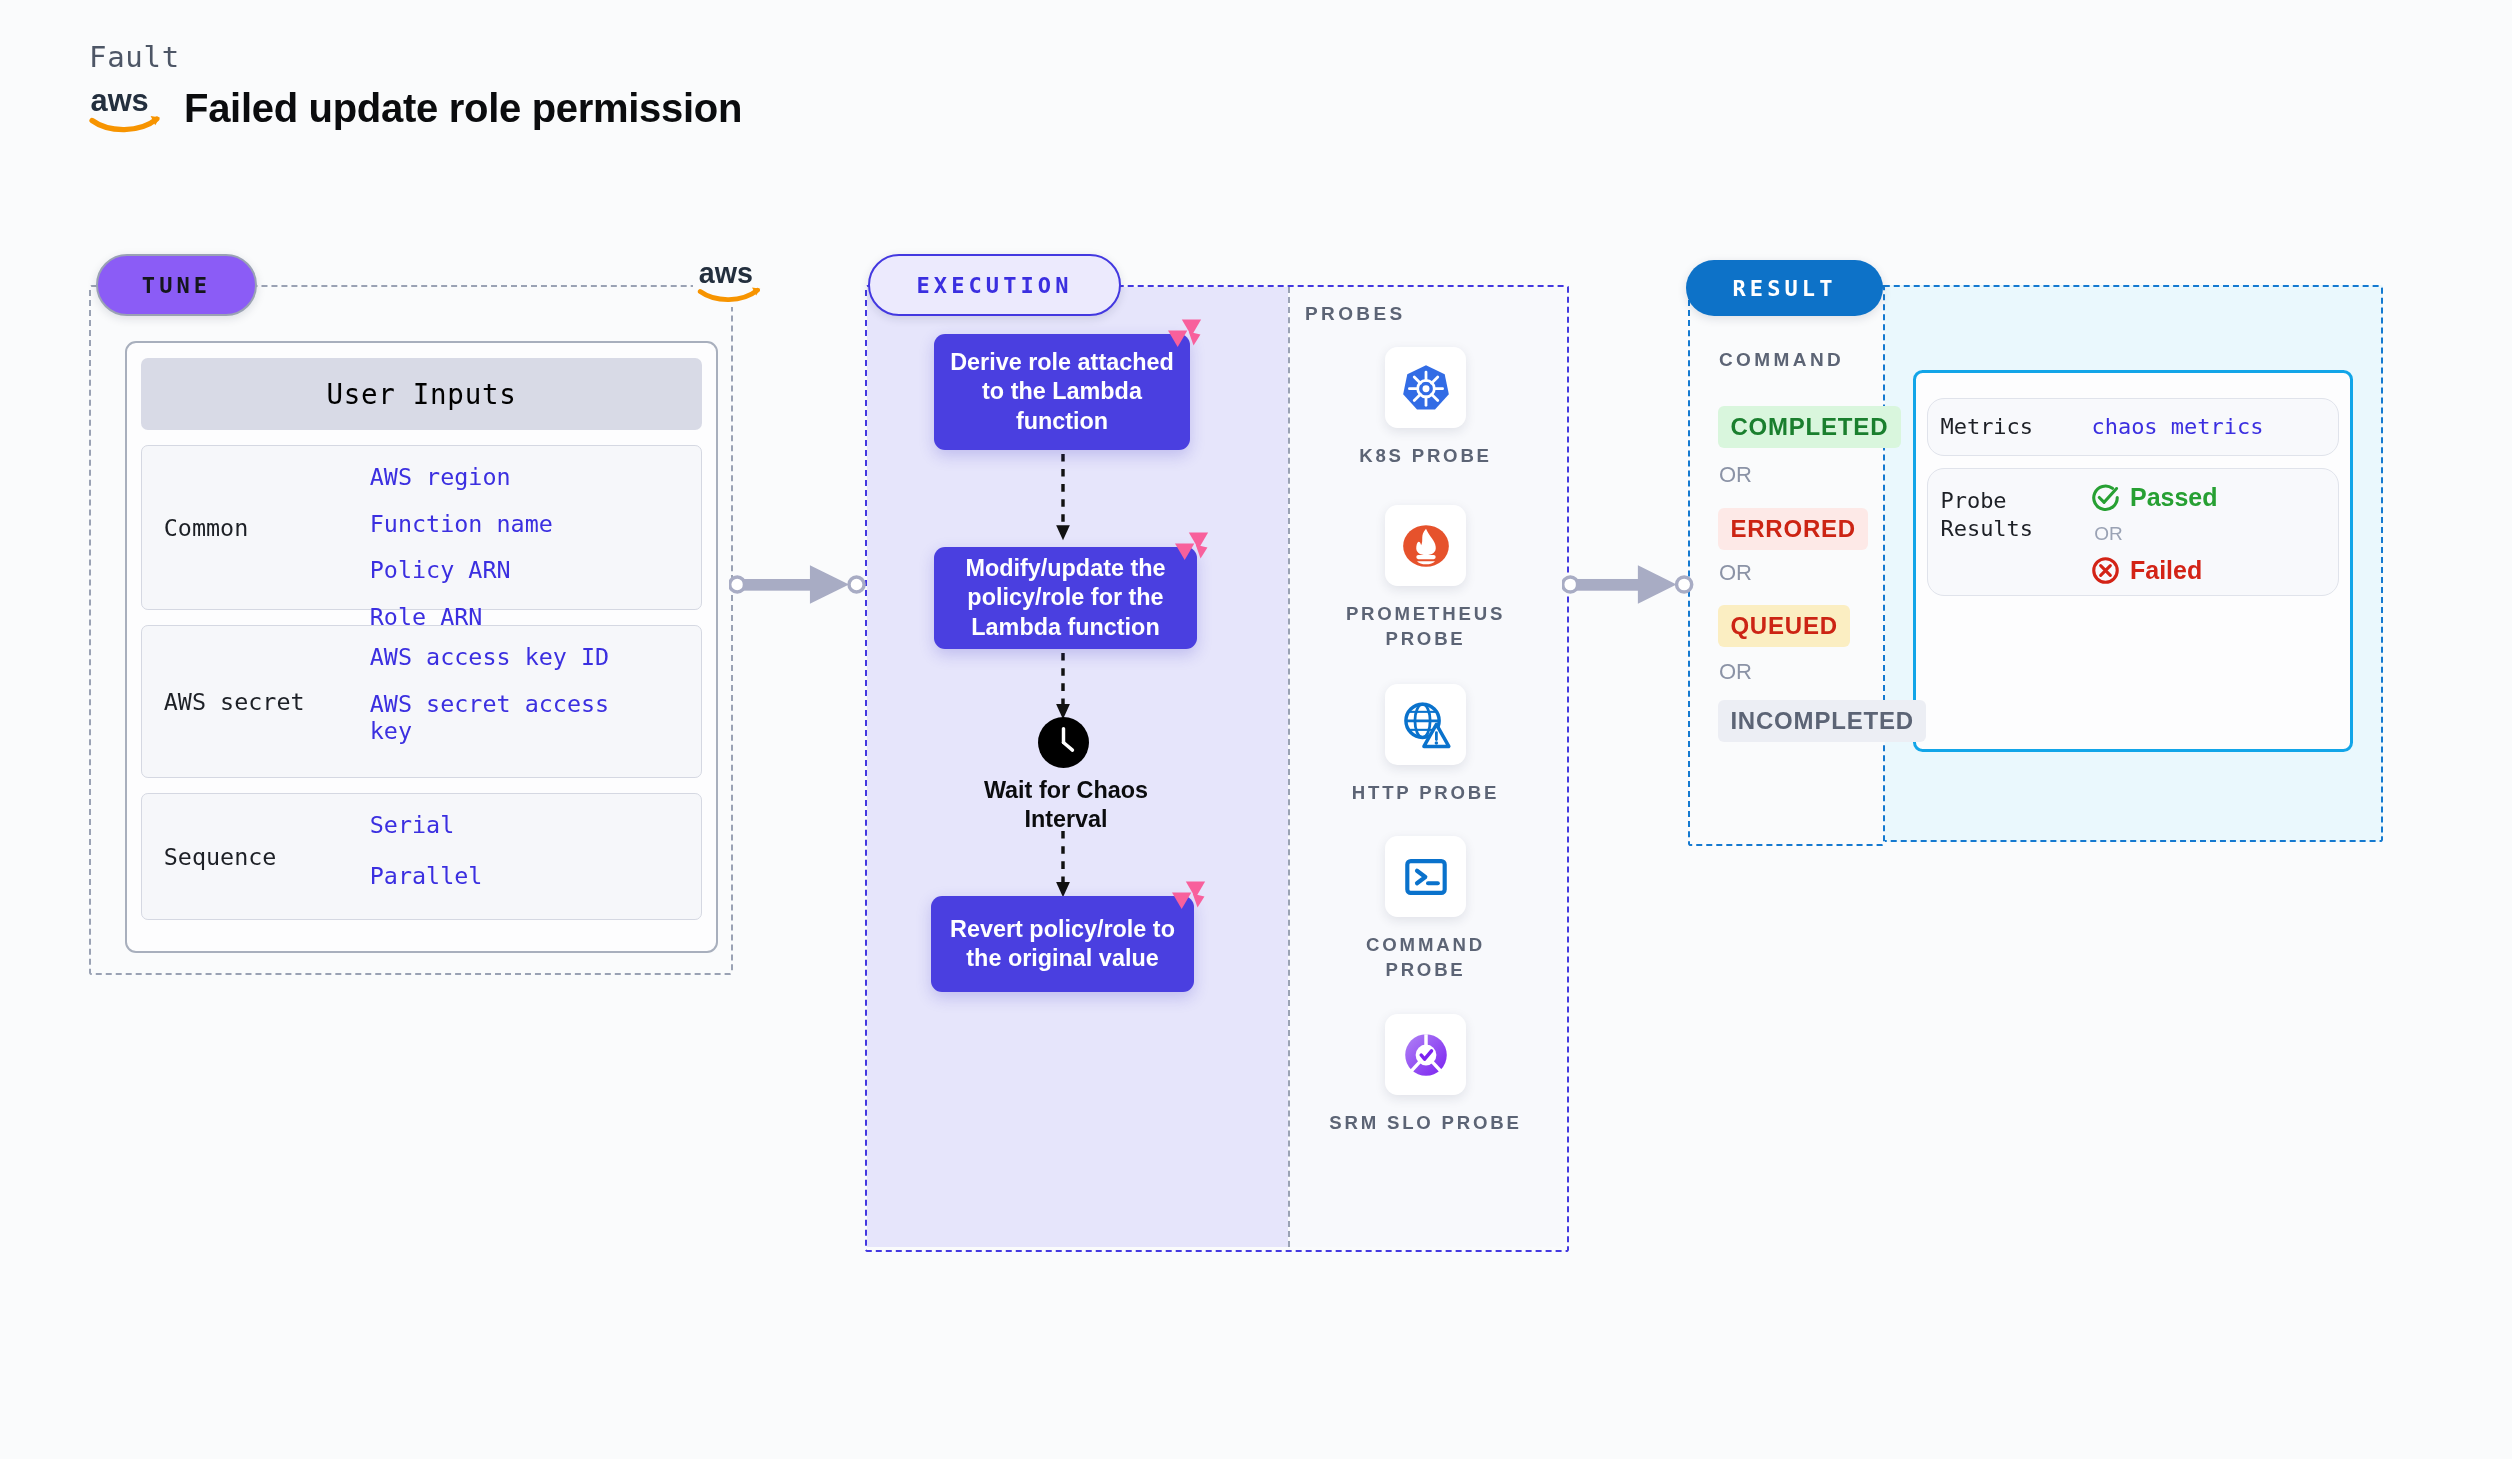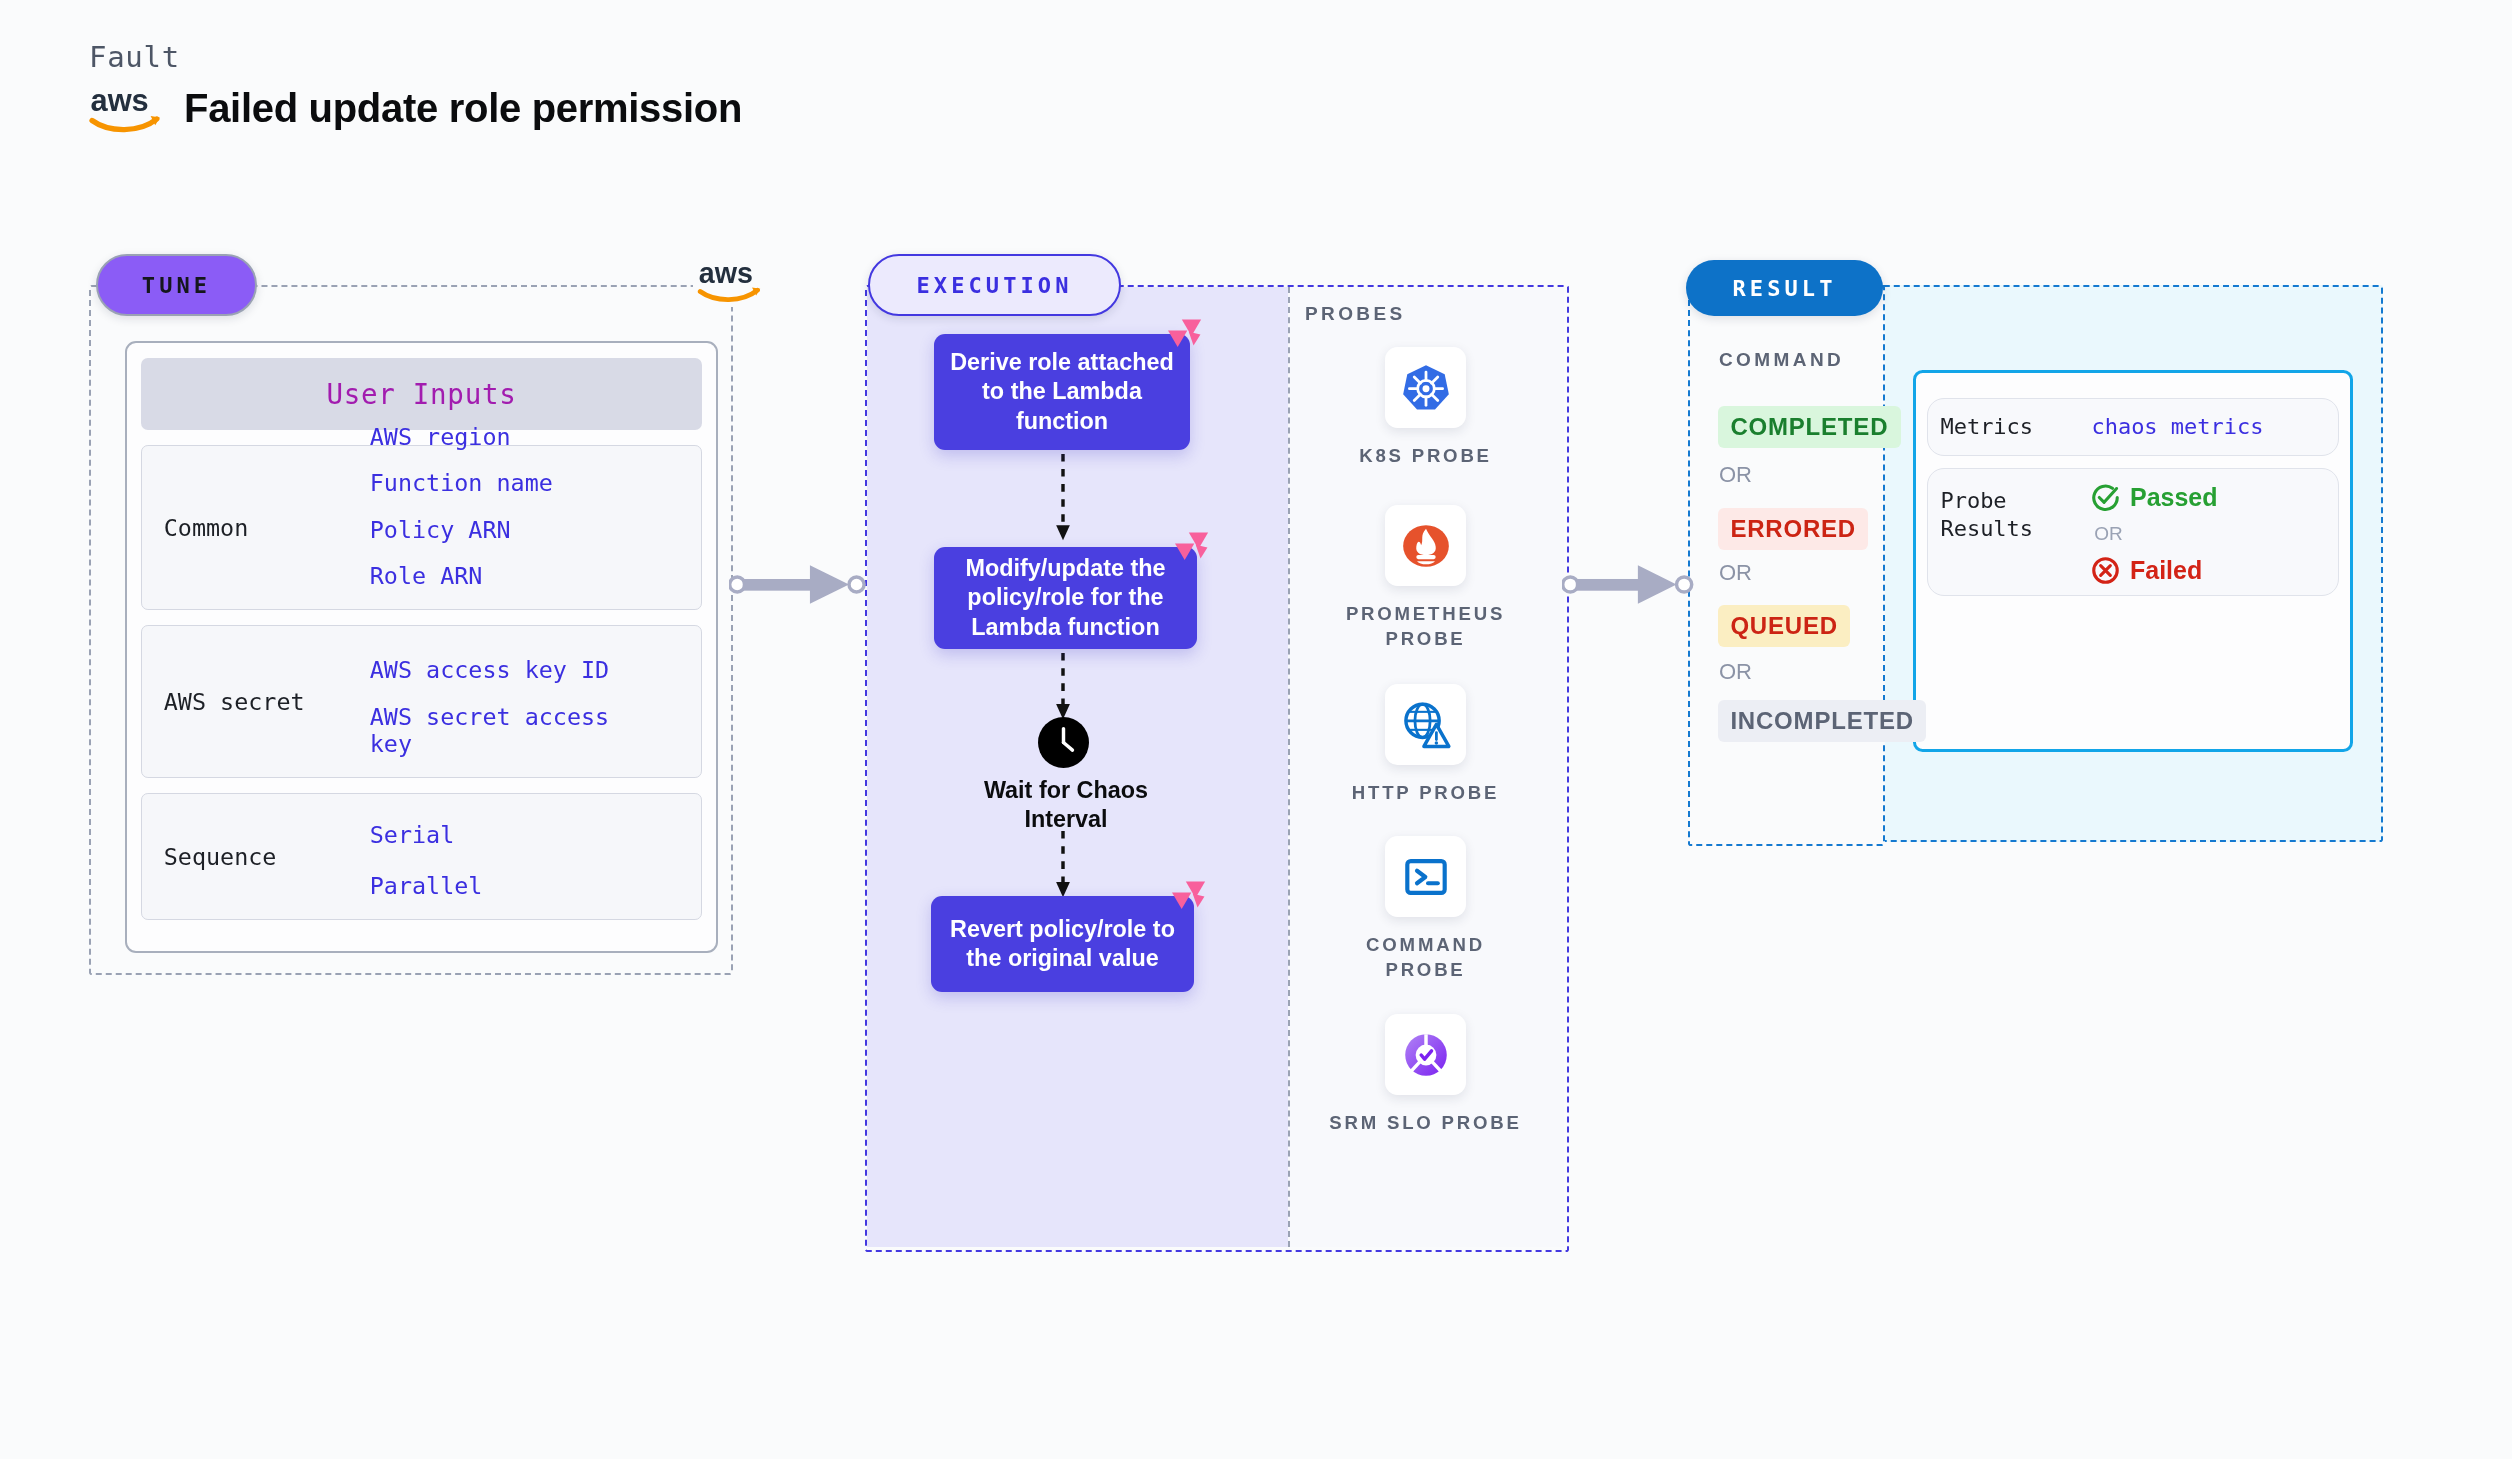--- a/index.html
+++ b/index.html
@@ -75,42 +75,42 @@
     box-sizing: border-box;
     padding: 15px 13.8px;
   }
   .card-header {
     height: 72px;
     background: #d8dae6;
     border-radius: 6.9px;
     display: flex; align-items: center; justify-content: center;
     font-family: "DejaVu Sans Mono", monospace;
     font-size: 27.5px;
-    color: #a21caf;
+    color: #000000;
     letter-spacing: 0.7px;
   }
   .input-group {
     margin-top: 15px;
     background: #f6f7fa;
     border: 1.4px solid #d5d8e2;
     border-radius: 6.9px;
     display: flex;
     padding: 18px 12.4px;
     box-sizing: border-box;
   }
   .group-label {
     width: 206px; flex: none;
     display: flex; align-items: center;
     font-family: "DejaVu Sans Mono", monospace;
     font-size: 23.4px;
     color: #1d2026;
     padding-left: 9.6px;
   }
   .group-values {
-    display: flex; flex-direction: column; justify-content: flex-end;
+    display: flex; flex-direction: column; justify-content: flex-start;
     gap: 19px;
     font-family: "DejaVu Sans Mono", monospace;
     font-size: 23.4px;
     color: #3b2fe0;
   }
   .group-values div { line-height: 1.18; max-width: 275px; }
   #group-common { height: 165px; }
   #group-secret { height: 153px; }
   #group-sequence { height: 127px; }
   #group-sequence .group-values { gap: 23.4px; }

